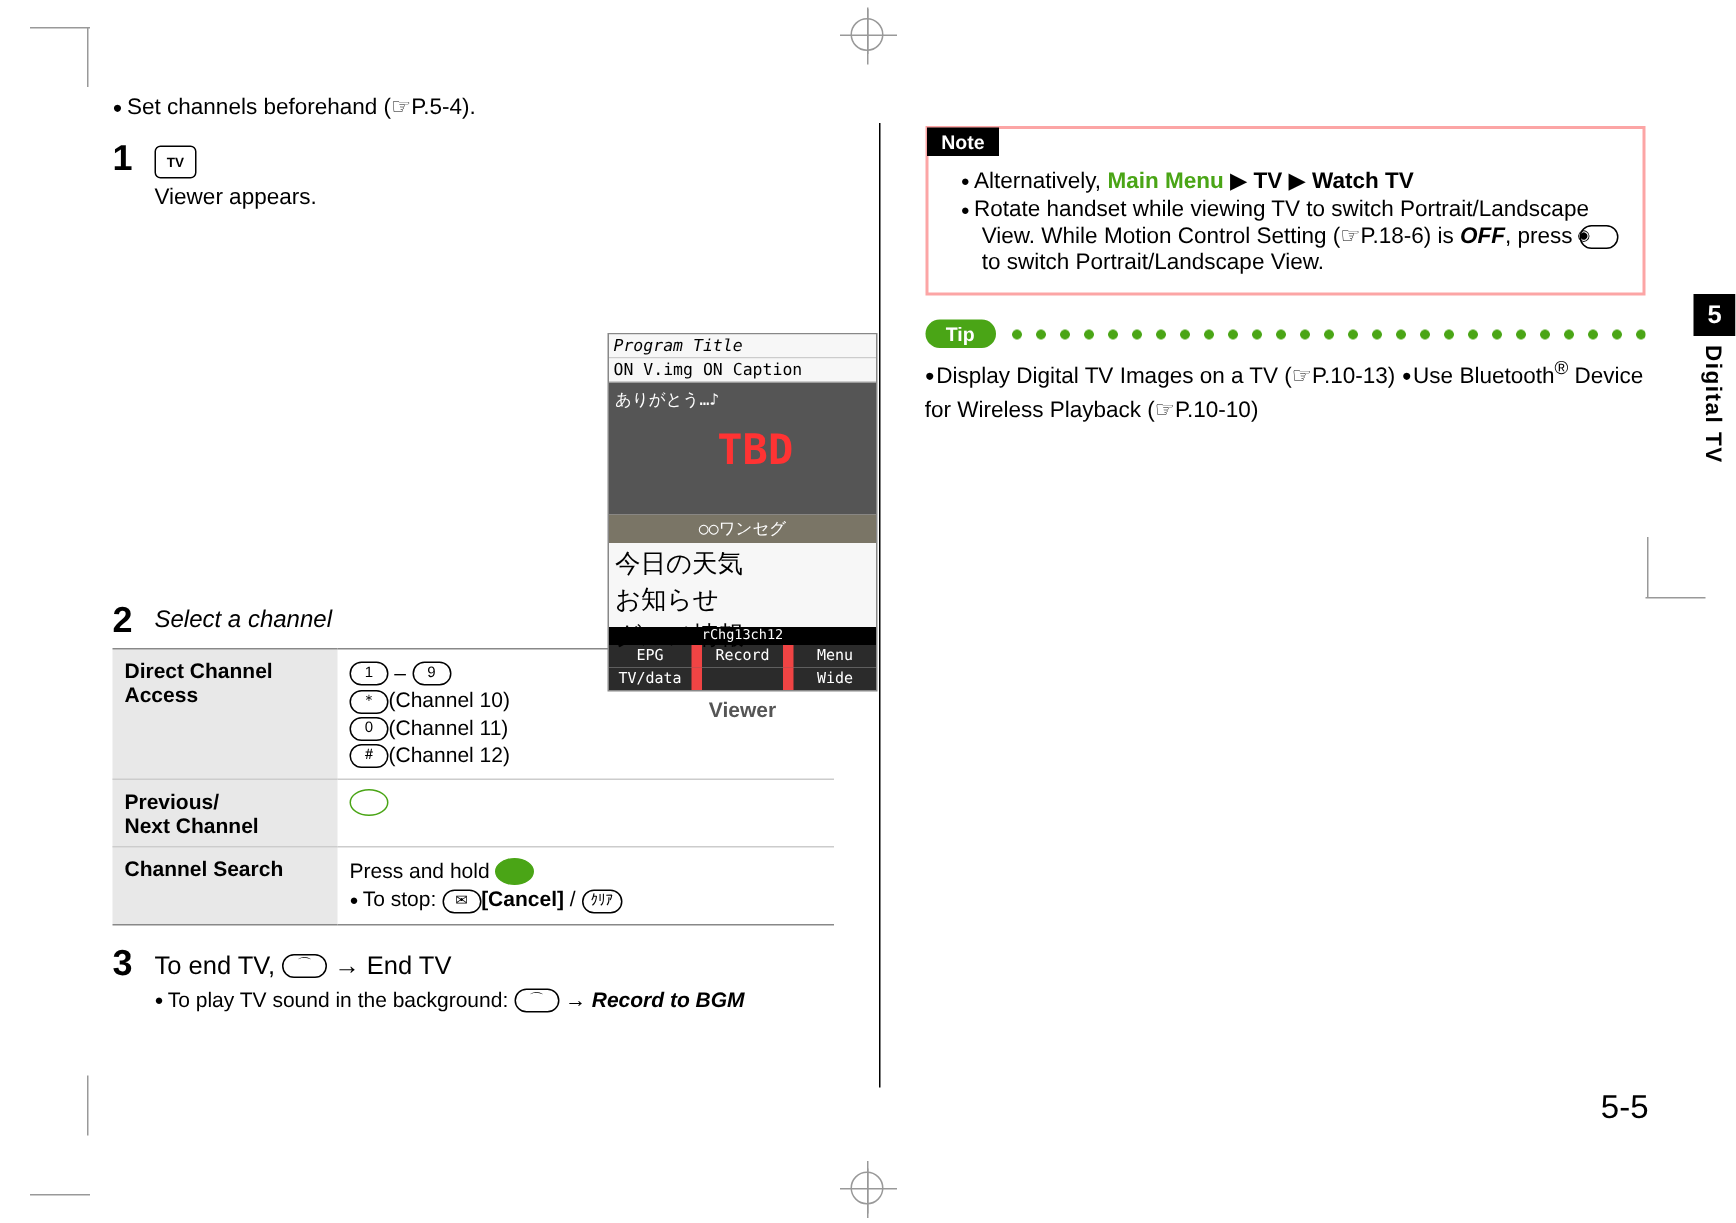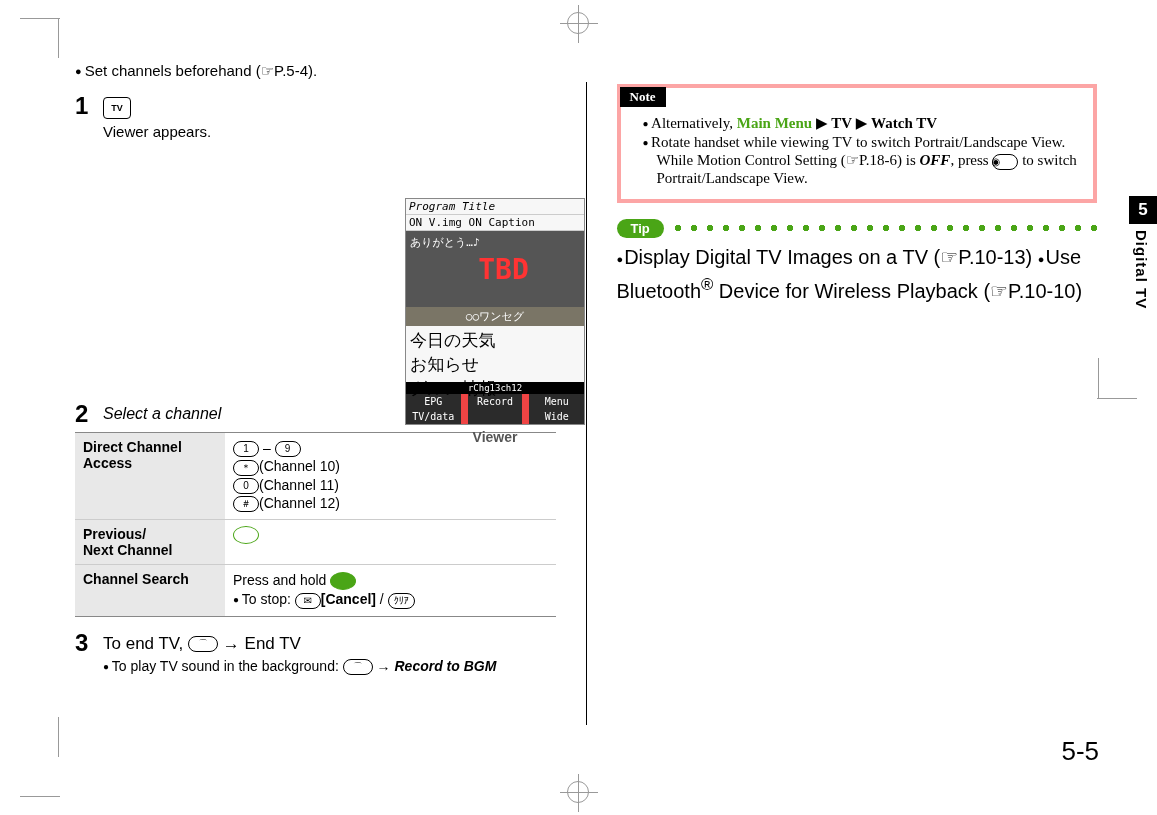--- a/index.html
+++ b/index.html
@@ -56,25 +56,26 @@
   }
   .key.tv { width:28px; height:22px; border-radius:4px; border-width:1.6px; font-size:9px; font-weight:700; }
   .key.call { width:30px; }
   .key.nav { border-radius:50%; width:18px; height:18px; padding:0; }
 
   
   .viewer-wrap { position:absolute; left:330px; top:138px; width:180px; }
   .viewer {
     width:180px; border:1px solid #888;
     font-family: "MS Gothic","Hiragino Kaku Gothic Pro",monospace;
+    margin-top: 24px;
   }
   .viewer .row { font-size:11px; padding:1px 3px; border-bottom:1px solid #ccc; background:#f7f7f7; }
   .viewer .row.title { font-style:italic; }
   .viewer .thumb {
-    height:76px; background:#555; color:#f33; font-weight:800; font-size:28px;
+    height:88px; background:#555; color:#f33; font-weight:800; font-size:28px;
     display:flex; align-items:center; justify-content:center; position:relative;padding-left:17px;
   }
   .viewer .thumb .jp-over { position:absolute; top:4px; left:4px; color:#fff; font-size:11px; font-weight:400; }
   .viewer .caption-bar { background:#7a7566; color:#fff; font-size:11px; text-align:center; padding:2px 0; }
   .viewer .data {
     font-size:17px; line-height:1.4; padding:3px 4px; height:56px; background:#f7f7f7;
     white-space:pre-line;
   }
   .viewer .status { background:#000; color:#fff; font-size:9px; padding:1px 3px; display:flex; justify-content:center; }
   .viewer .softkeys { display:flex; background:#2b2b2b; }
@@ -88,54 +89,54 @@
     border-top:1px solid #888; border-bottom:1px solid #888;
   }
   table.ch td { padding:6px 8px; vertical-align:top; border-top:1px solid #ccc; }
   table.ch td.hcell { background:#e8e8e8; font-weight:700; width:150px; }
   table.ch tr:first-child td { border-top:none; }
   .cell-line { margin:1px 0; }
   .cell-sub::before { content:"● "; font-size:10px; vertical-align:1px; }
 
   
   .note-box {
-    border:4px solid #fca5a5; margin-top:24px;font-family:Liberation Serif, serif;
+    border:2px solid #fca5a5; margin-top:24px;
   }
   .note-tab {
     display:inline-block; background:#000; color:#fff; font-size:13px; font-weight:700;
     padding:2px 10px; position:relative; top:-1px; left:-1px;
   }
   .note-body { padding:4px 10px 10px 22px; font-size:15px; }
   .nb-item { margin:2px 0; text-indent:-14px; padding-left:14px; }
   .nb-item::before { content:"● "; font-size:10px; vertical-align:1px; }
   .green { color:#4aa516; font-weight:700; }
   .bolditalic { font-weight:700; font-style:italic; }
   .tri { color:#000; }
 
   .tip-row { display:flex; align-items:center; gap:8px; margin:16px 0 4px 0; }
   .tip-pill { background:#4aa516; color:#fff; font-size:13px; font-weight:700; padding:2px 14px; border-radius:10px; }
   .dots { flex:1; height:12px; background:
      radial-gradient(circle at 6px 6px,#4aa516 0 3px,transparent 3.5px) repeat-x 0 0/16px 12px; }
-  .tip-body { font-size:20px; line-height:1.5; }
+  .tip-body { font-size:15px; line-height:1.5; }
   .tip-body .lead-dot::before { content:"●"; font-size:11px; vertical-align:1px; margin-right:1px; }
 
   
   .side-tab {
     position:absolute; right:0; top:196px; width:28px;
     text-align:center;
   }
   .side-tab .num {
     background:#000; color:#fff; font-size:17px; font-weight:700; padding:4px 0;
   }
   .side-tab .label {
     writing-mode:vertical-rl; font-size:15px; font-weight:700; padding:6px 4px 10px 4px;
     letter-spacing:1px;
   }
 
-  .page-num { position:absolute; right:58px; bottom:48px; font-size:26px; font-weight:400;text-align:center; }
+  .page-num { position:absolute; right:58px; bottom:64px; font-size:22px; font-weight:400;text-align:center; }
 </style>
 </head>
 <body>
 
 <div class="crop tl-h"></div>
 <div class="crop tl-v"></div>
 <div class="crop bl-h"></div>
 <div class="crop bl-v"></div>
 <div class="crop tr-h"></div>
 <div class="crop tr-v"></div>

